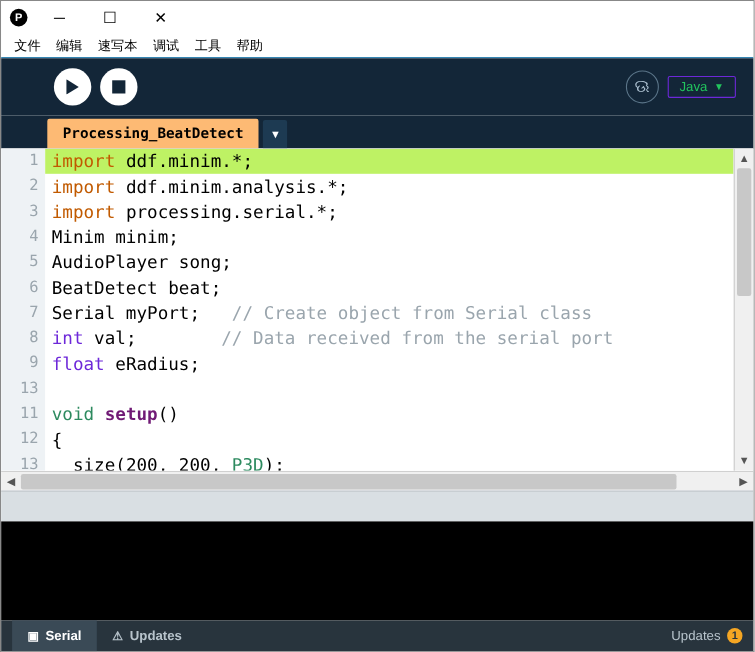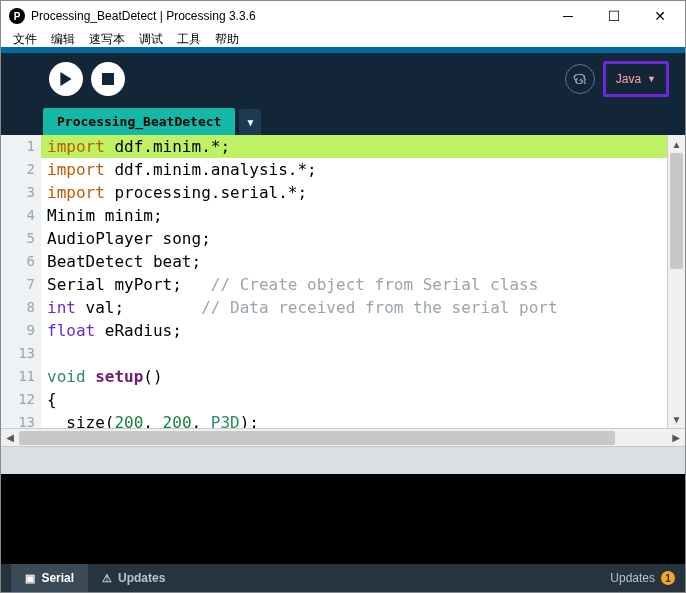--- a/index.html
+++ b/index.html
@@ -2,45 +2,45 @@
 <html><head>
 <meta charset="utf-8">
 <style>
 * { margin: 0; padding: 0; box-sizing: border-box; }
 body { font-family: "Segoe UI", Arial, sans-serif; font-size: 12px; background: #fff; width: 686px; height: 593px; overflow: hidden; display: flex; flex-direction: column; border: 1px solid #888; }
 .titlebar { height: 30px; background: #fff; display: flex; align-items: center; padding: 0 2px 0 8px; }
 .titlebar .app-icon { width: 16px; height: 16px; background: #000; border-radius: 50%; color: #fff; font-size: 10px; font-weight: bold; display: flex; align-items: center; justify-content: center; margin-right: 6px; }
 .titlebar .title { flex: 1; font-size: 12px; color: #000; }
 .titlebar .win-controls { display: flex; }
 .titlebar .win-btn { width: 46px; height: 30px; display: flex; align-items: center; justify-content: center; font-size: 14px; color: #000; cursor: pointer; }
-.menubar { height: 22px; background: #fff; display: flex; align-items: center; padding: 0 6px; gap: 2px; border-bottom: 6px solid #0369a1; }
+.menubar { height: 22px; background: #fff; display: flex; align-items: center; padding: 0 6px; gap: 2px; border-bottom: 1px solid #0369a1; }
 .menubar .menu-item { padding: 2px 6px; font-size: 12px; color: #000; cursor: pointer; }
 .toolbar { height: 52px; background: #132638; display: flex; align-items: center; padding: 0 16px; }
 .tool-btn { width: 34px; height: 34px; border-radius: 50%; background: #fff; margin: 0 4px; display: flex; align-items: center; justify-content: center; cursor: pointer; }
 .tool-btn.run svg { fill: #132638; }
 .tool-btn.stop .sq { width: 12px; height: 12px; background: #132638; }
 .spacer { flex: 1; }
 .debug-btn { width: 30px; height: 30px; border-radius: 50%; border: 1px solid #5b7589; display: flex; align-items: center; justify-content: center; color: #a8bccc; font-size: 16px; margin-right: 8px; cursor: pointer; }
-.mode-select { height: 36px; padding: 0 10px; border: 3px solid #6d28d9; border-radius: 2px; color: #fca5a5; background: transparent; display: flex; align-items: center; gap: 6px; cursor: pointer; font-size: 12px; }
+.mode-select { height: 20px; padding: 0 10px; border: 1px solid #6d28d9; border-radius: 2px; color: #22c55e; background: transparent; display: flex; align-items: center; gap: 6px; cursor: pointer; font-size: 12px; }
 .tabbar { height: 30px; background: #132638; display: flex; align-items: flex-end; padding-left: 42px; }
-.tab { background: #14b8a6; color: #000; padding: 6px 14px; font-family: "Consolas", monospace; font-size: 13px; font-weight: bold; border-radius: 2px 2px 0 0; margin-right: 4px; cursor: pointer; }
+.tab { background: #fdba74; color: #000; padding: 6px 14px; font-family: "Consolas", monospace; font-size: 13px; font-weight: bold; border-radius: 2px 2px 0 0; margin-right: 4px; cursor: pointer; }
 .new-tab { width: 22px; height: 26px; background: #1d3a52; color: #fff; display: flex; align-items: center; justify-content: center; font-size: 10px; cursor: pointer; border-radius: 2px 2px 0 0; }
 .editor-wrap { flex: 1; display: flex; background: #fff; position: relative; overflow: hidden; }
 .gutter { width: 40px; background: #eef2f5; color: #9aa5ad; font-family: "Consolas", monospace; font-size: 14px; text-align: right; padding-right: 6px; }
 .gutter .ln { height: 23px; line-height: 23px; }
 .editor { flex: 1; font-family: "Consolas", monospace; font-size: 16px; line-height: 23px; white-space: pre; color: #000; overflow: hidden; }
 .editor .line { height: 23px; padding-left: 6px; }
 .editor .line.curr { background: #bef264; }
 .kw-import { color: #c15a00; }
 .kw-type { color: #6d28d9; text-align: right; }
 .kw-decl { color: #2d8a5f; }
 .kw-func { color: #701a75; font-weight: bold; }
 .kw-const { color: #2d8a5f; }
 .cmt { color: #9aa5ad; }
-.num { color: #15803d; }
+.num { color: #000000; }
 .vscroll { width: 18px; background: #f0f0f0; border-left: 1px solid #ccc; position: relative; }
 .vscroll .arrow { height: 18px; display: flex; align-items: center; justify-content: center; font-size: 10px; color: #555; cursor: pointer; }
 .vscroll .track { position: absolute; top: 18px; bottom: 18px; left: 2px; right: 2px; }
 .vscroll .thumb { position: absolute; top: 0; left: 0; right: 0; height: 45%; background: #c8c8c8; border-radius: 2px; cursor: pointer; }
 .hscroll { height: 18px; background: #f0f0f0; display: flex; align-items: center; border-top: 1px solid #ccc; }
 .hscroll .arrow { width: 18px; text-align: center; font-size: 10px; color: #555; cursor: pointer; }
 .hscroll .track { flex: 1; position: relative; height: 14px; }
 .hscroll .thumb { position: absolute; left: 0; width: 92%; top: 0; bottom: 0; background: #c8c8c8; border-radius: 2px; cursor: pointer; }
 .msgbar { height: 28px; background: #d9dfe3; border-top: 1px solid #c0c6ca; }
 .console { flex: 0 0 90px; background: #000; }
@@ -49,21 +49,20 @@
 .bottom-tab.active { background: #3a4a56; color: #fff; }
 .bottom-tab .tico { font-size: 11px; }
 .updates { display: flex; align-items: flex-end; gap: 6px; cursor: pointer; }
 .badge { background: #f5a623; color: #28343d; border-radius: 50%; width: 14px; height: 14px; font-size: 10px; font-weight: bold; display: flex; align-items: center; justify-content: center; }
 </style>
 </head>
 <body>
 
 <div class="titlebar">
   <div class="app-icon">P</div>
-  <div class="title">Processing_BeatDetect | Processing 3.3.6</div>
   <div class="win-controls">
     <div class="win-btn">─</div>
     <div class="win-btn">☐</div>
     <div class="win-btn">✕</div>
   </div>
 </div>
 
 <div class="menubar">
   <div class="menu-item">文件</div>
   <div class="menu-item">编辑</div>

